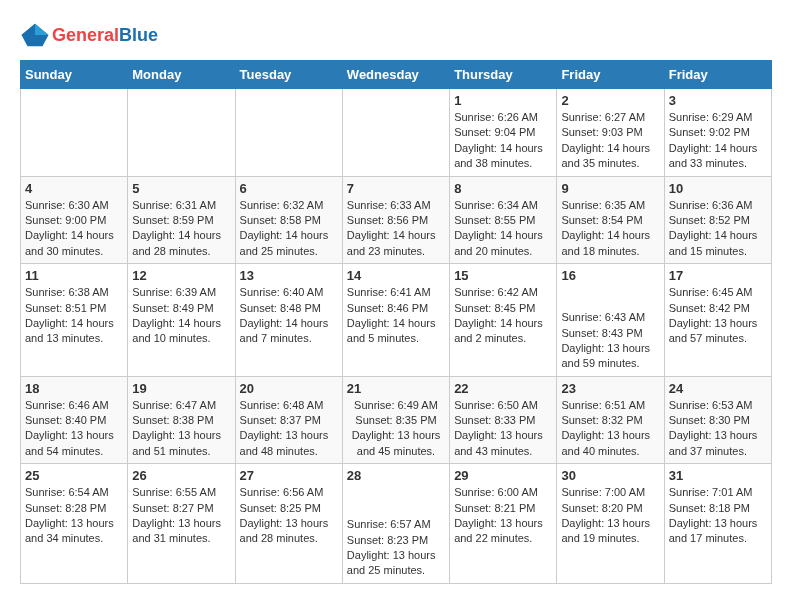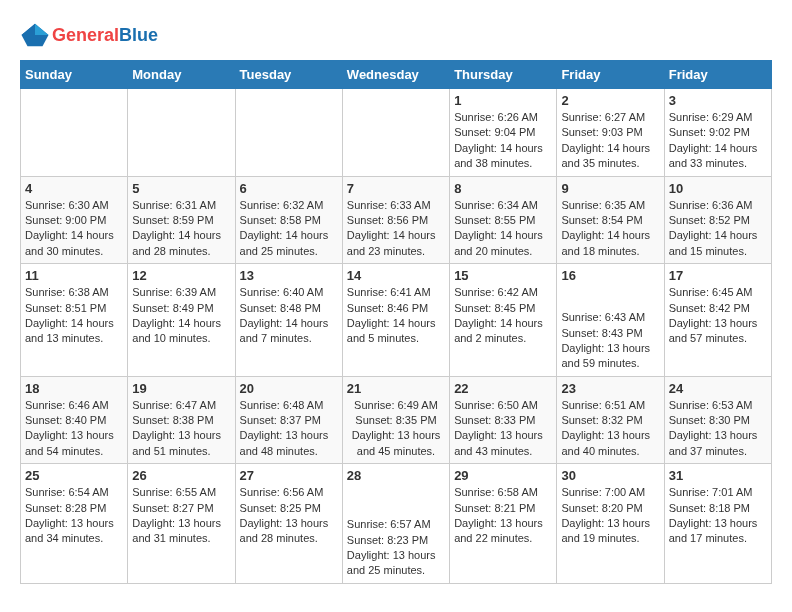--- a/index.html
+++ b/index.html
@@ -286,21 +286,21 @@
 Daylight: 13 hours and 28 minutes.</div>
         </td>
         <td>
           <span class="day-num">28</span>
           <div class="day-info" style="white-space: pre-line; margin-top: 34px;">Sunrise: 6:57 AM
 Sunset: 8:23 PM
 Daylight: 13 hours and 25 minutes.</div>
         </td>
         <td>
           <span class="day-num">29</span>
-          <div class="day-info" style="white-space: pre-line;">Sunrise: 6:58 AM
+          <div class="day-info" style="white-space: pre-line;">Sunrise: 6:00 AM
 Sunset: 8:21 PM
 Daylight: 13 hours and 22 minutes.</div>
         </td>
         <td>
           <span class="day-num">30</span>
           <div class="day-info" style="white-space: pre-line;">Sunrise: 7:00 AM
 Sunset: 8:20 PM
 Daylight: 13 hours and 19 minutes.</div>
         </td>
         <td>

